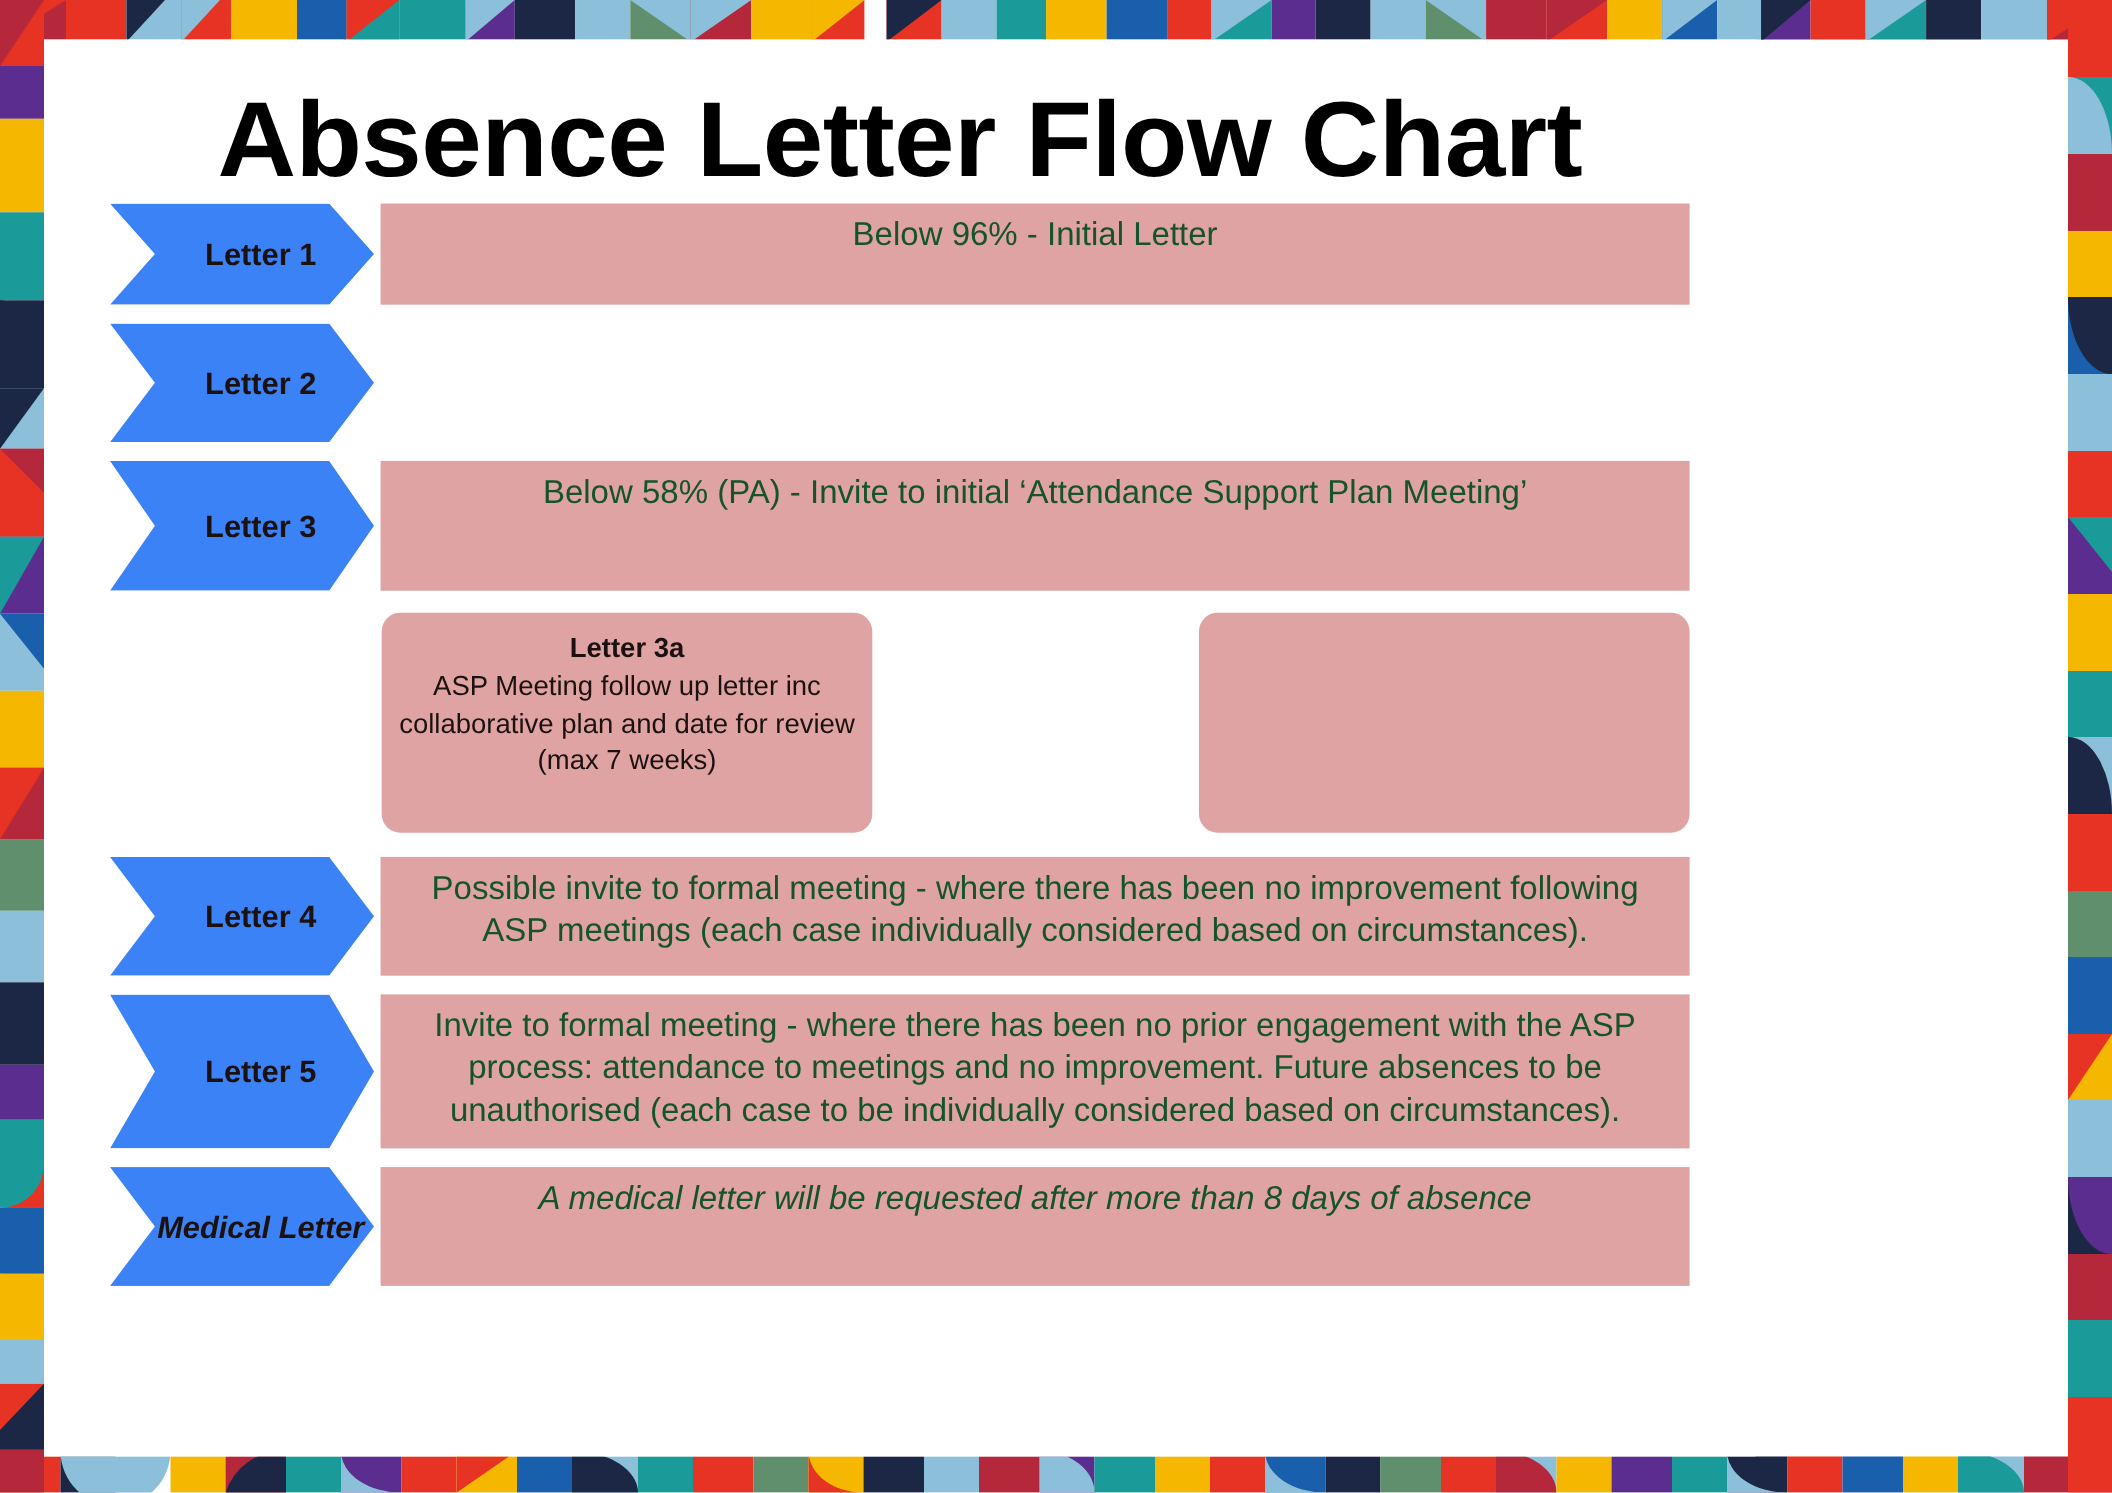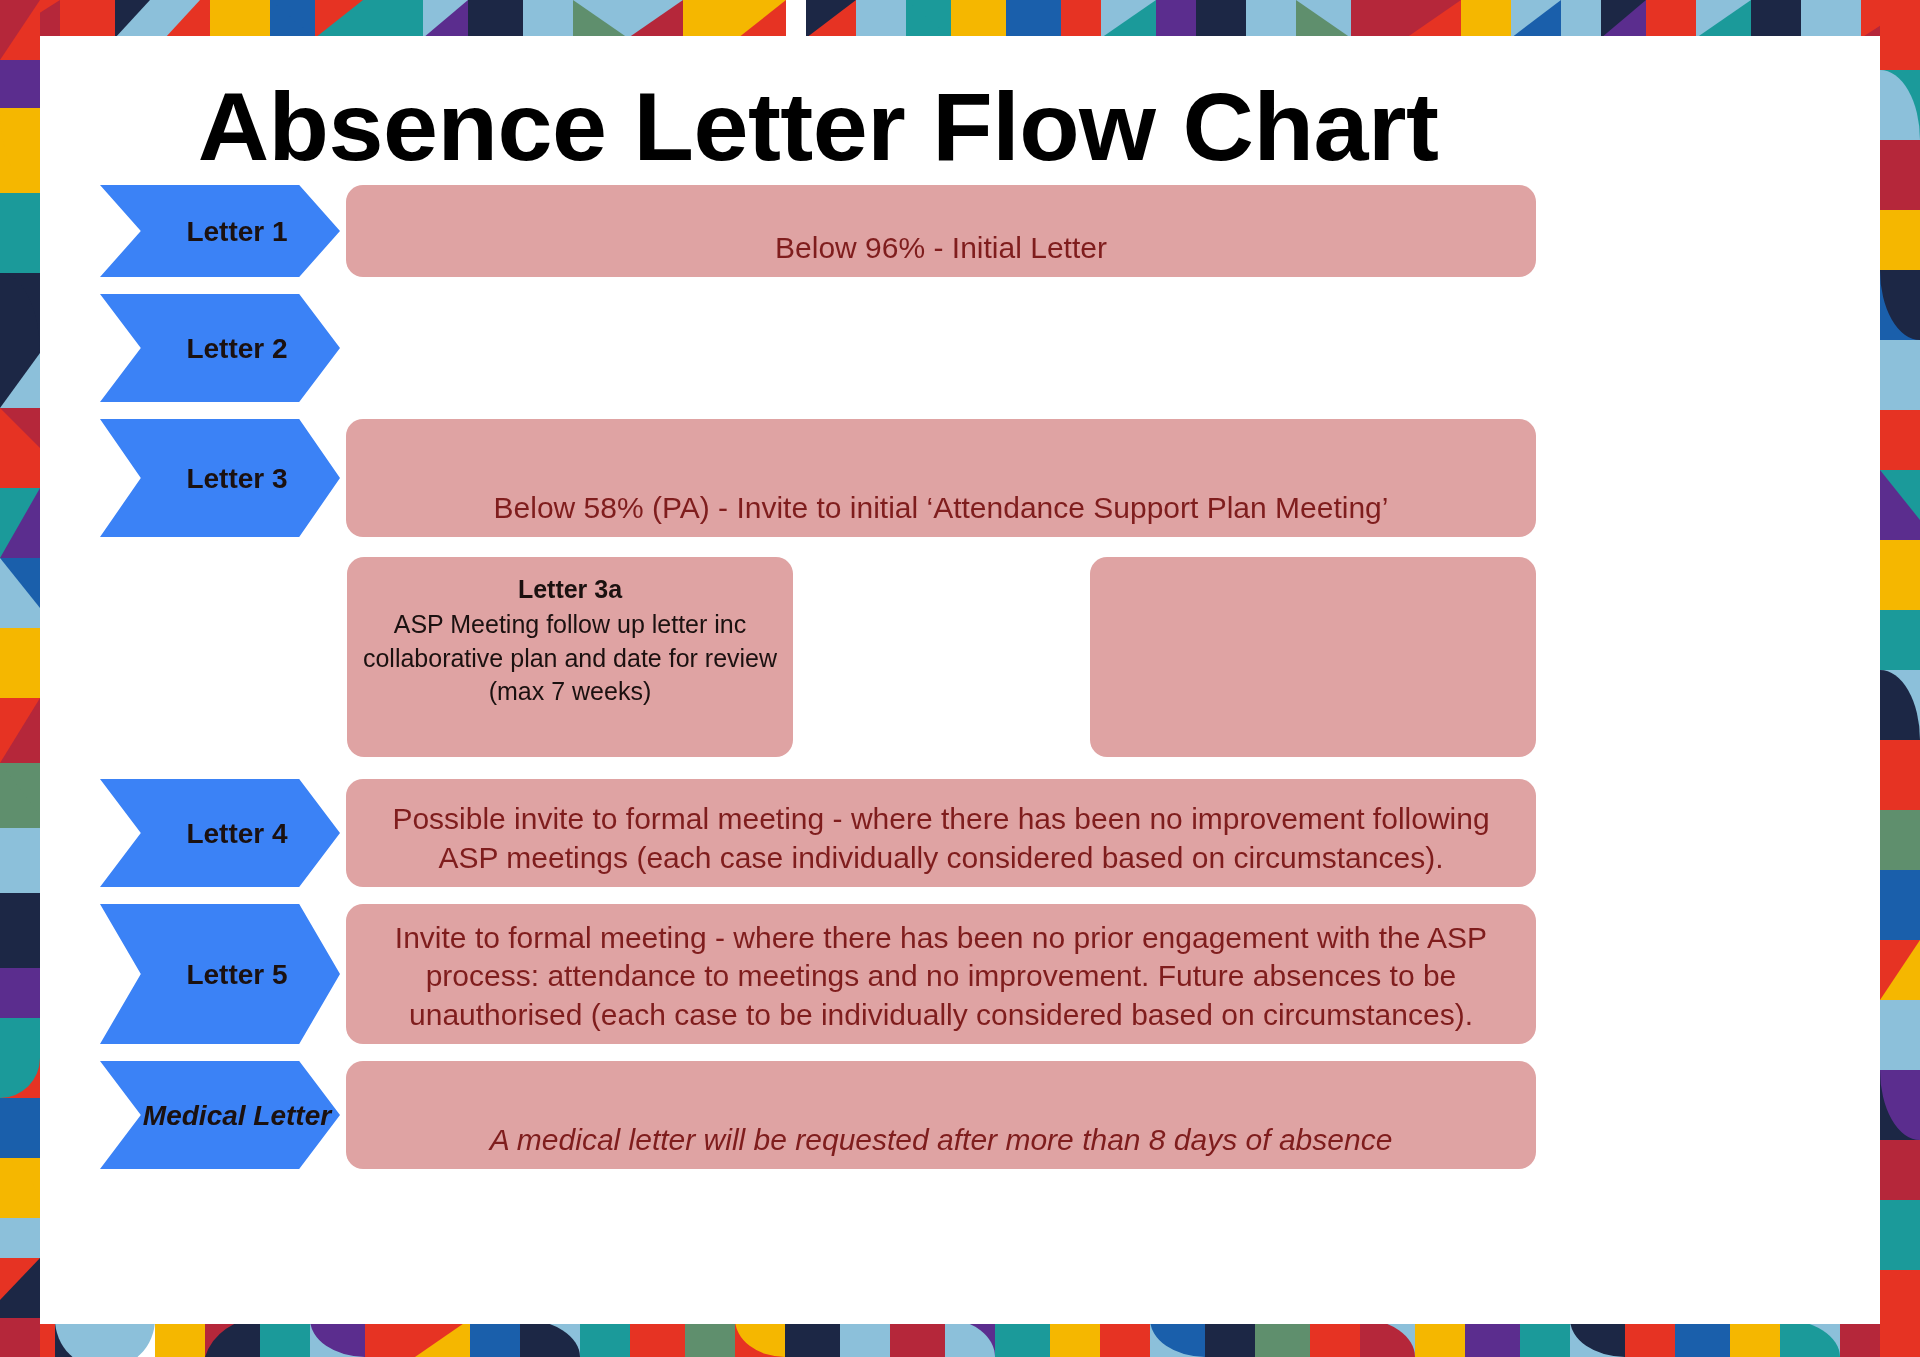--- a/index.html
+++ b/index.html
@@ -84,29 +84,28 @@
     clip-path: polygon(0 0, 83% 0, 100% 50%, 83% 100%, 0 100%, 17% 50%);
     margin-right: 6px;
     box-sizing: border-box;
     padding-left: 34px;
   }
 
   .bar {
     flex: 1 1 auto;
     background: #dfa3a3;
     display: flex;
-    align-items: flex-end;
+    align-items: flex-start;
     justify-content: center;
     text-align: center;
-    color: #7f1d1d;
+    color: #14532d;
     font-size: 30px;
     line-height: 1.28;
     padding: 10px 26px;
     box-sizing: border-box;
-    border-radius: 17px;
   }
 
   .bar .bar-inner { width: 100%; }
 
   
   .row-1 .chevron, .row-1 .bar { height: 92px; }
   .row-2 .chevron, .row-2 .bar { height: 108px; }
   .row-3 .chevron, .row-3 .bar { height: 118px; }
   .row-4 .chevron, .row-4 .bar { height: 108px; }
   .row-5 .chevron, .row-5 .bar { height: 140px; }

